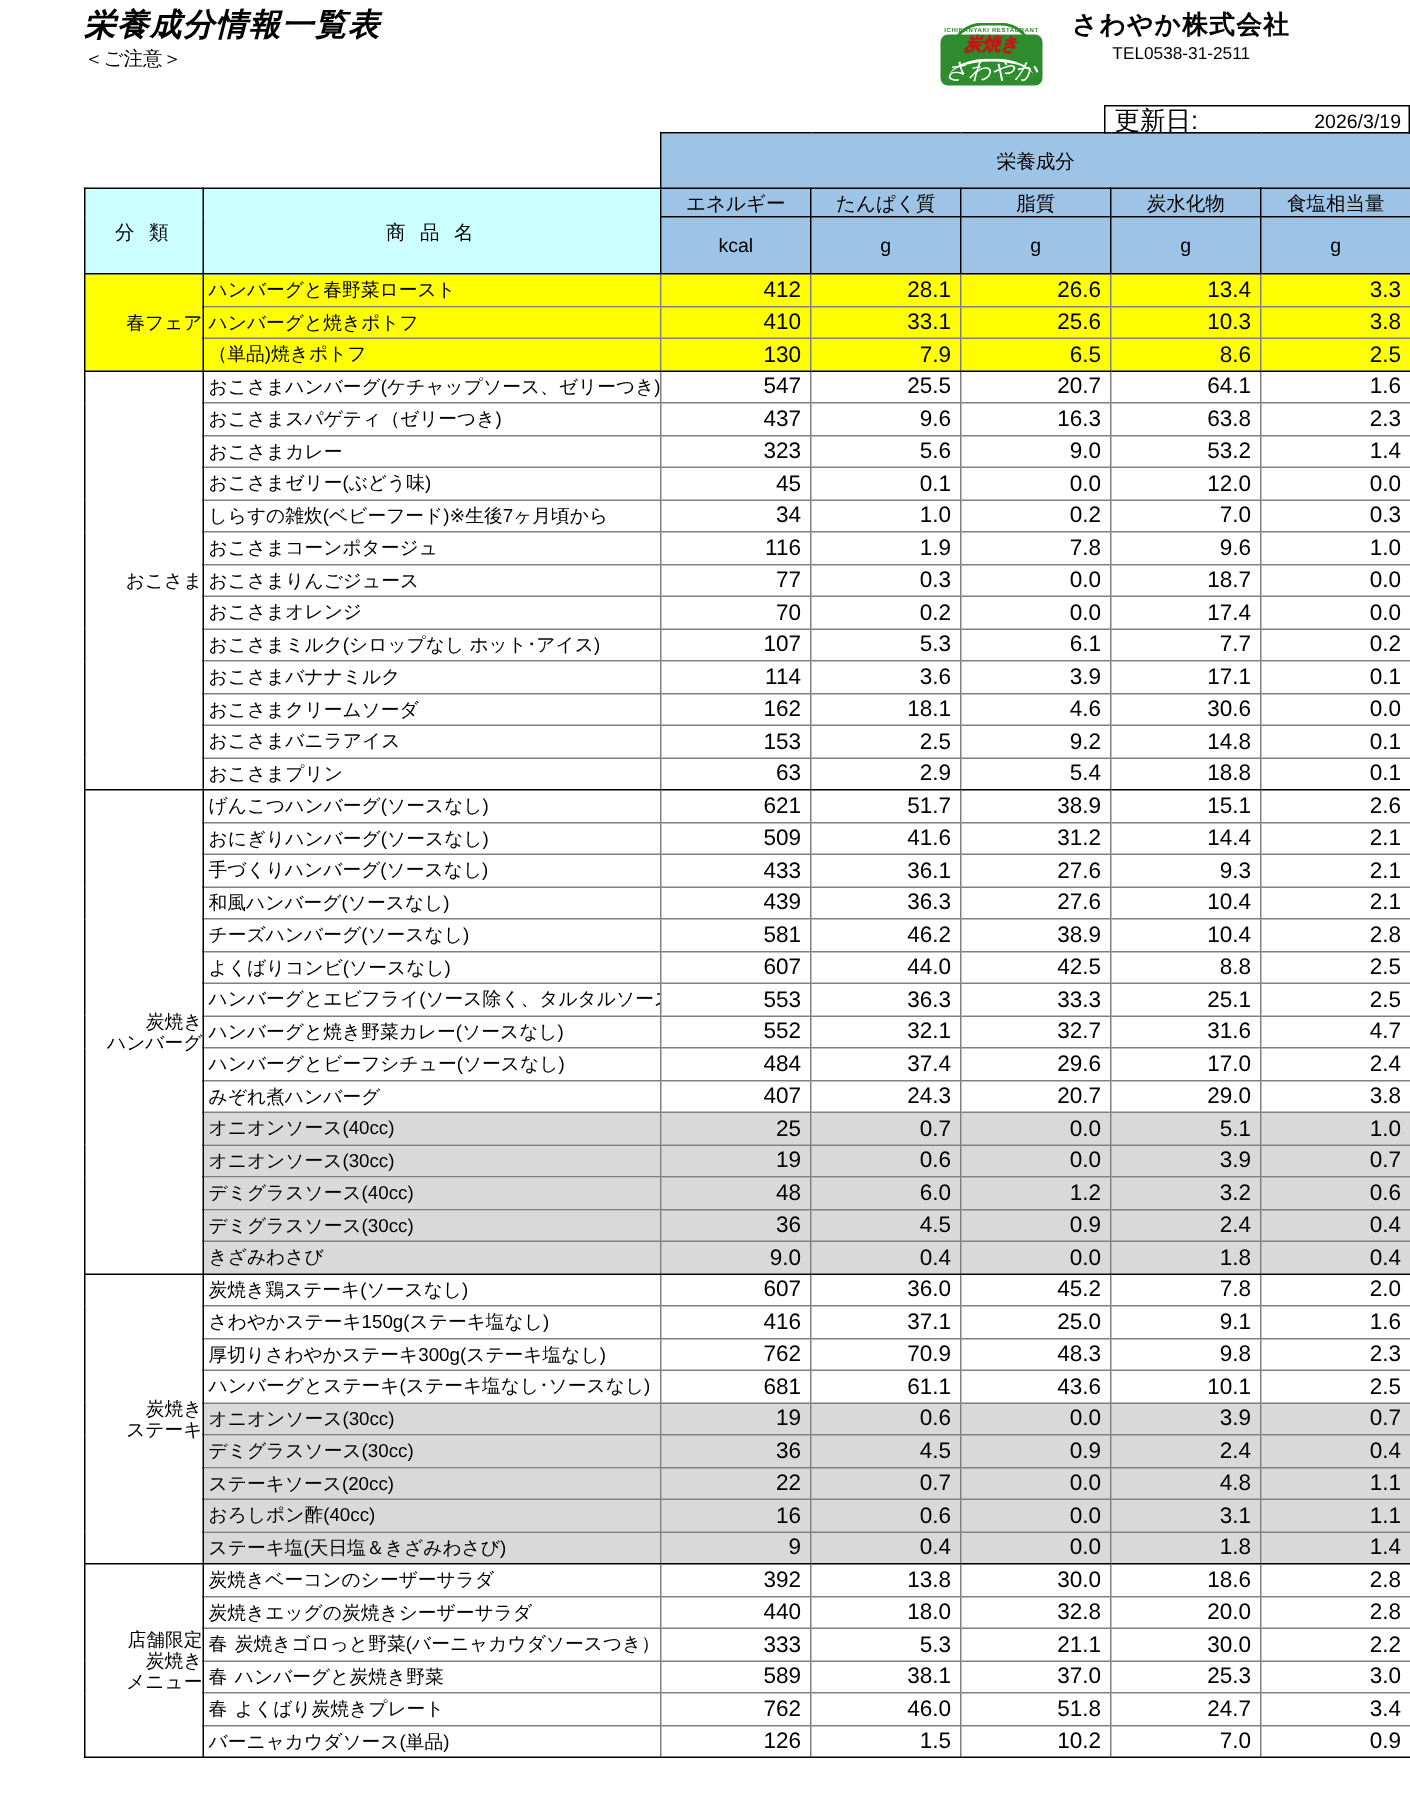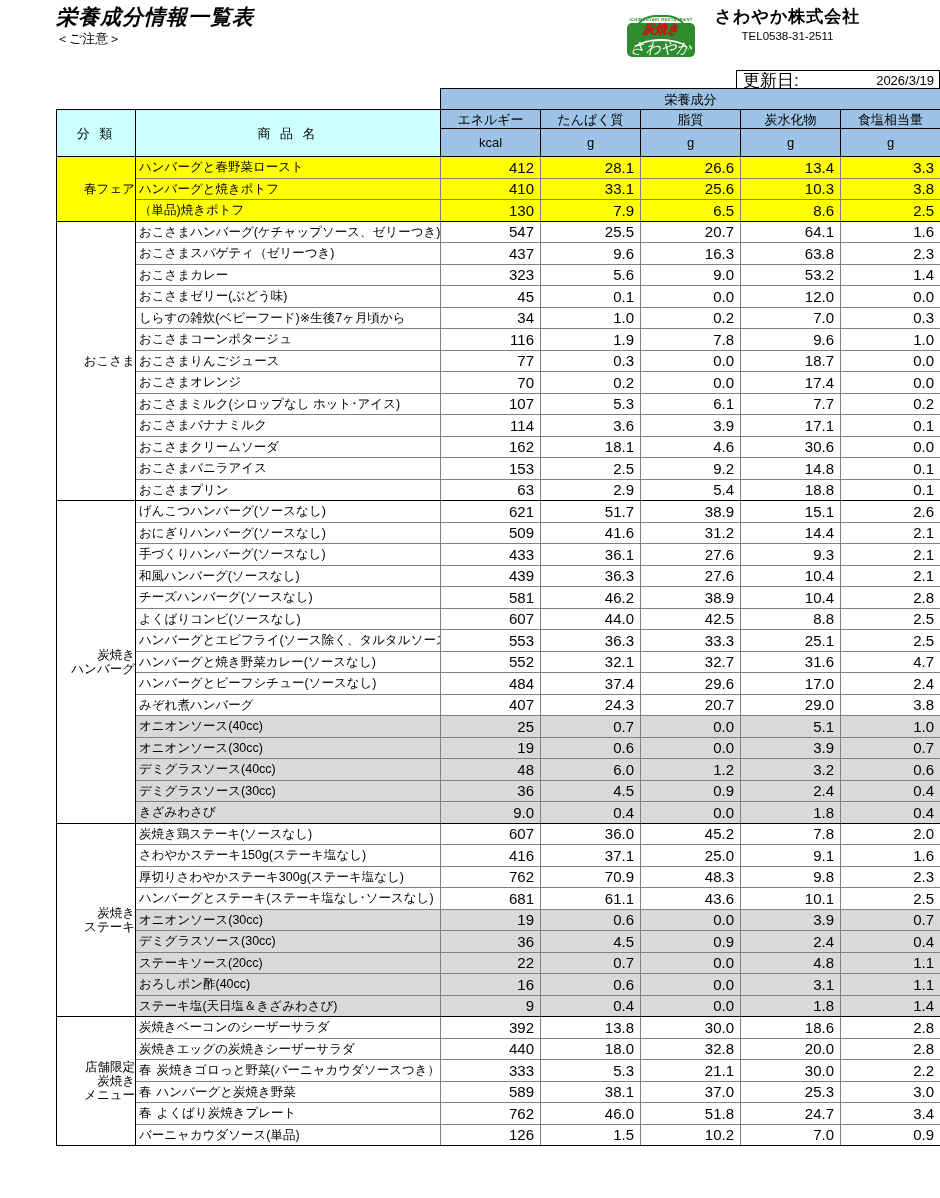--- a/index.html
+++ b/index.html
@@ -190,21 +190,21 @@
 
   col.c-cat   { width: 79px; }
   col.c-name  { width: 305px; }
   col.c-num   { width: 100px; }
 
   
   .hdr-group {
     background: #9DC3E6;
     text-align: center;
     font-size: 14px;
-    height: 21px;
+    height: 37px;
     border: 1px solid #000 !important;
   }
   .hdr-blank {
     border-left: none !important;
     border-top: none !important;
     border-right: none !important;
     border-bottom: none !important;
     background: #ffffff;
   }
   .hdr-cat, .hdr-name {
@@ -218,21 +218,21 @@
     background: #9DC3E6;
     text-align: center;
     font-size: 12.5px;
     height: 19px;
     border: 1px solid #000 !important;
   }
   .hdr-unit {
     background: #9DC3E6;
     text-align: center;
     font-size: 14px;
-    height: 28px;
+    height: 38px;
     border: 1px solid #000 !important;
   }
 
   
   tbody td { height: 21.5px; }
   td.cat-cell {
     text-align: right;
     font-size: 12.5px;
     line-height: 14px;
     vertical-align: middle;

